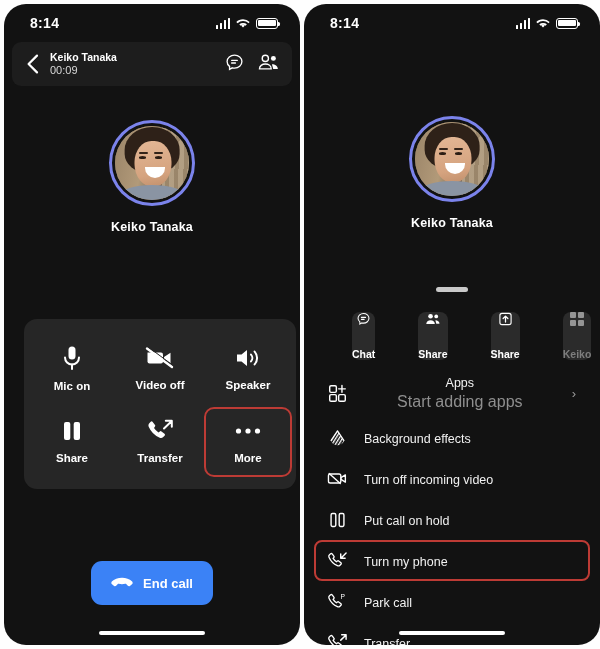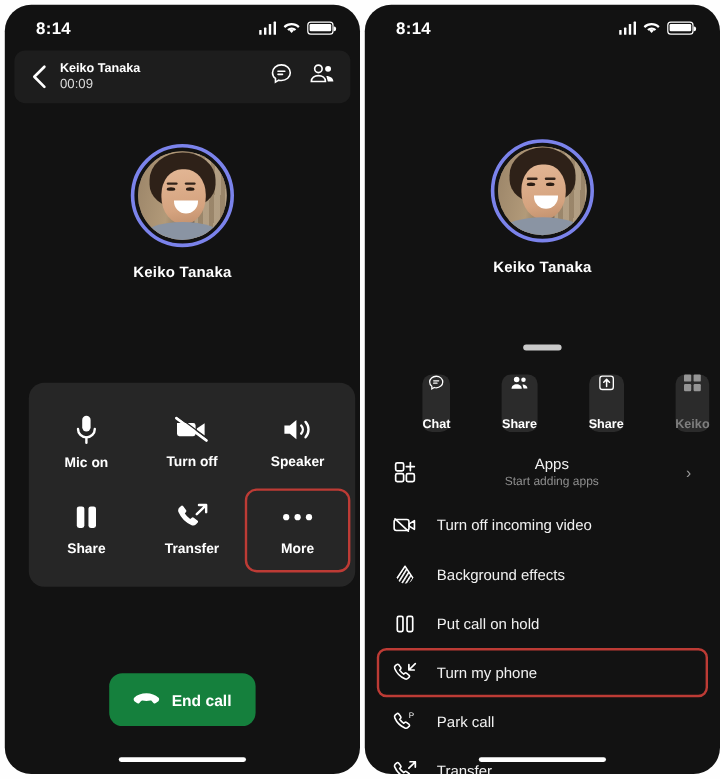--- a/index.html
+++ b/index.html
@@ -144,21 +144,21 @@
     padding: 10px 2px 11px;
     border-radius: 10px;
     border: 2px solid transparent;
   }
   .ctrl .lbl { color:#fff; font-size: 11.5px; font-weight: bold; }
   .ctrl.highlight { border-color:#bd3b35; }
 
   .endcall-wrap { position:absolute; left:0; right:0; bottom: 40px;
     display:flex; justify-content:center; }
   .endcall {
-    background:#15803d; color:#fff;
+    background:#3b82f6; color:#fff;
     width: 122px; height: 44px; border-radius: 11px;
     display:flex; align-items:center; justify-content:center; gap:10px;
     font-size: 13px; font-weight: bold;
     border: none;
   }
 
   .home-ind {
     position:absolute; bottom: 10px; left:50%;
     transform: translateX(-50%);
     width: 106px; height: 4.5px; background:#fff; border-radius: 3px;
@@ -188,21 +188,21 @@
     display:flex; align-items:center; gap: 16px;
     height: 41px; margin: 0 10px;
     padding: 0 10px;
     border-radius: 8px;
     border: 2px solid transparent;
   }
   .mitem.highlight { border-color:#bd3b35; }
   .mitem .micon { width: 22px; display:flex; justify-content:center; flex:0 0 22px; }
   .mtext { flex:1; line-height:1.2; }
   .mtitle { color:#f1f1f1; font-size: 12.5px; }
-  .msub { color:#8f8f8f; font-size: 10px; margin-top: 1px; }
+  .msub { color:#8f8f8f; font-size: 16px; margin-top: 1px; }
   .chev { color:#9a9a9a; font-size: 13px; margin-right: 2px; }
   .mitem.tall { height: 47px; text-align: center; }
 
   .gridicon { display:grid; grid-template-columns: 1fr 1fr; gap: 2.5px; }
   .gridicon i { display:block; width: 6px; height:6px; background:#fff; border-radius:1px; }
 </style>
 </head>
 <body>
 
 <div class="stage">
@@ -286,21 +286,21 @@
           </svg>
         <div class="lbl">Mic on</div>
       </div>
       <div class="ctrl">
         <svg width="30" height="24" viewBox="0 0 30 24">
             <path d="M2.5 6.5h13.5a2 2 0 0 1 2 2v7a2 2 0 0 1-2 2H4.5a2 2 0 0 1-2-2Z" fill="#fff"></path>
             <path d="m19 11 6.5-4.2v10.4L19 13Z" fill="#fff"></path>
             <path d="M2 2.5 27 21" stroke="#fff" stroke-width="2.4" stroke-linecap="round"></path>
             <path d="M2 2.5 27 21" stroke="#262626" stroke-width="1" stroke-linecap="round" transform="translate(1.6,-1.2)"></path>
           </svg>
-        <div class="lbl">Turn off</div>
+        <div class="lbl">Video off</div>
       </div>
       <div class="ctrl">
         <svg width="27" height="24" viewBox="0 0 27 24">
             <path d="M2 8.5h4.5L12 4v16L6.5 15.5H2Z" fill="#fff"></path>
             <path d="M16 8.6a5 5 0 0 1 0 6.8M19.6 5.6a9.5 9.5 0 0 1 0 12.8" stroke="#fff" stroke-width="2" fill="none" stroke-linecap="round"></path>
           </svg>
         <div class="lbl">Speaker</div>
       </div>
       <div class="ctrl">
         <svg width="22" height="24" viewBox="0 0 22 24">
@@ -430,46 +430,46 @@
         </span>
         <span class="mtext">
           <span class="mtitle" style="display:block">Apps</span>
           <span class="msub" style="display:block">Start adding apps</span>
         </span>
         <span class="chev">›</span>
       </div>
 
       <div class="mitem">
         <span class="micon">
-          <svg width="20" height="19" viewBox="0 0 22 20">
-              <rect x="1.6" y="5" width="13.6" height="10" rx="2" stroke="#fff" stroke-width="1.5" fill="none"></rect>
-              <path d="m15.4 9 4.8-3v8l-4.8-3Z" stroke="#fff" stroke-width="1.5" fill="none" stroke-linejoin="round"></path>
-              <path d="M2.4 4.4 14.6 15.6" stroke="#fff" stroke-width="1.5" stroke-linecap="round"></path>
-            </svg>
-        </span>
-        <span class="mtext"><span class="mtitle">Turn off incoming video</span></span>
-      </div>
-
-      <div class="mitem">
-        <span class="micon">
           <svg width="19" height="19" viewBox="0 0 20 20">
               <defs>
                 <pattern id="hx" width="3" height="3" patternUnits="userSpaceOnUse" patternTransform="rotate(32)">
                   <rect width="1.4" height="3" fill="#fff"></rect>
                 </pattern>
               </defs>
               <path d="M3 13.5 10 3l7 10.5a7.6 7.6 0 0 1-14 0Z" fill="url(#hx)"></path>
               <path d="M3 13.5 10 3l7 10.5" stroke="#fff" stroke-width="1.3" fill="none" stroke-linejoin="round"></path>
             </svg>
         </span>
         <span class="mtext"><span class="mtitle">Background effects</span></span>
       </div>
 
       <div class="mitem">
         <span class="micon">
+          <svg width="20" height="19" viewBox="0 0 22 20">
+              <rect x="1.6" y="5" width="13.6" height="10" rx="2" stroke="#fff" stroke-width="1.5" fill="none"></rect>
+              <path d="m15.4 9 4.8-3v8l-4.8-3Z" stroke="#fff" stroke-width="1.5" fill="none" stroke-linejoin="round"></path>
+              <path d="M2.4 4.4 14.6 15.6" stroke="#fff" stroke-width="1.5" stroke-linecap="round"></path>
+            </svg>
+        </span>
+        <span class="mtext"><span class="mtitle">Turn off incoming video</span></span>
+      </div>
+
+      <div class="mitem">
+        <span class="micon">
           <svg width="17" height="18" viewBox="0 0 18 18">
               <rect x="2.2" y="2.2" width="5" height="13.6" rx="1.4" stroke="#fff" stroke-width="1.5" fill="none"></rect>
               <rect x="10.8" y="2.2" width="5" height="13.6" rx="1.4" stroke="#fff" stroke-width="1.5" fill="none"></rect>
             </svg>
         </span>
         <span class="mtext"><span class="mtitle">Put call on hold</span></span>
       </div>
 
       <div class="mitem highlight">
         <span class="micon">

